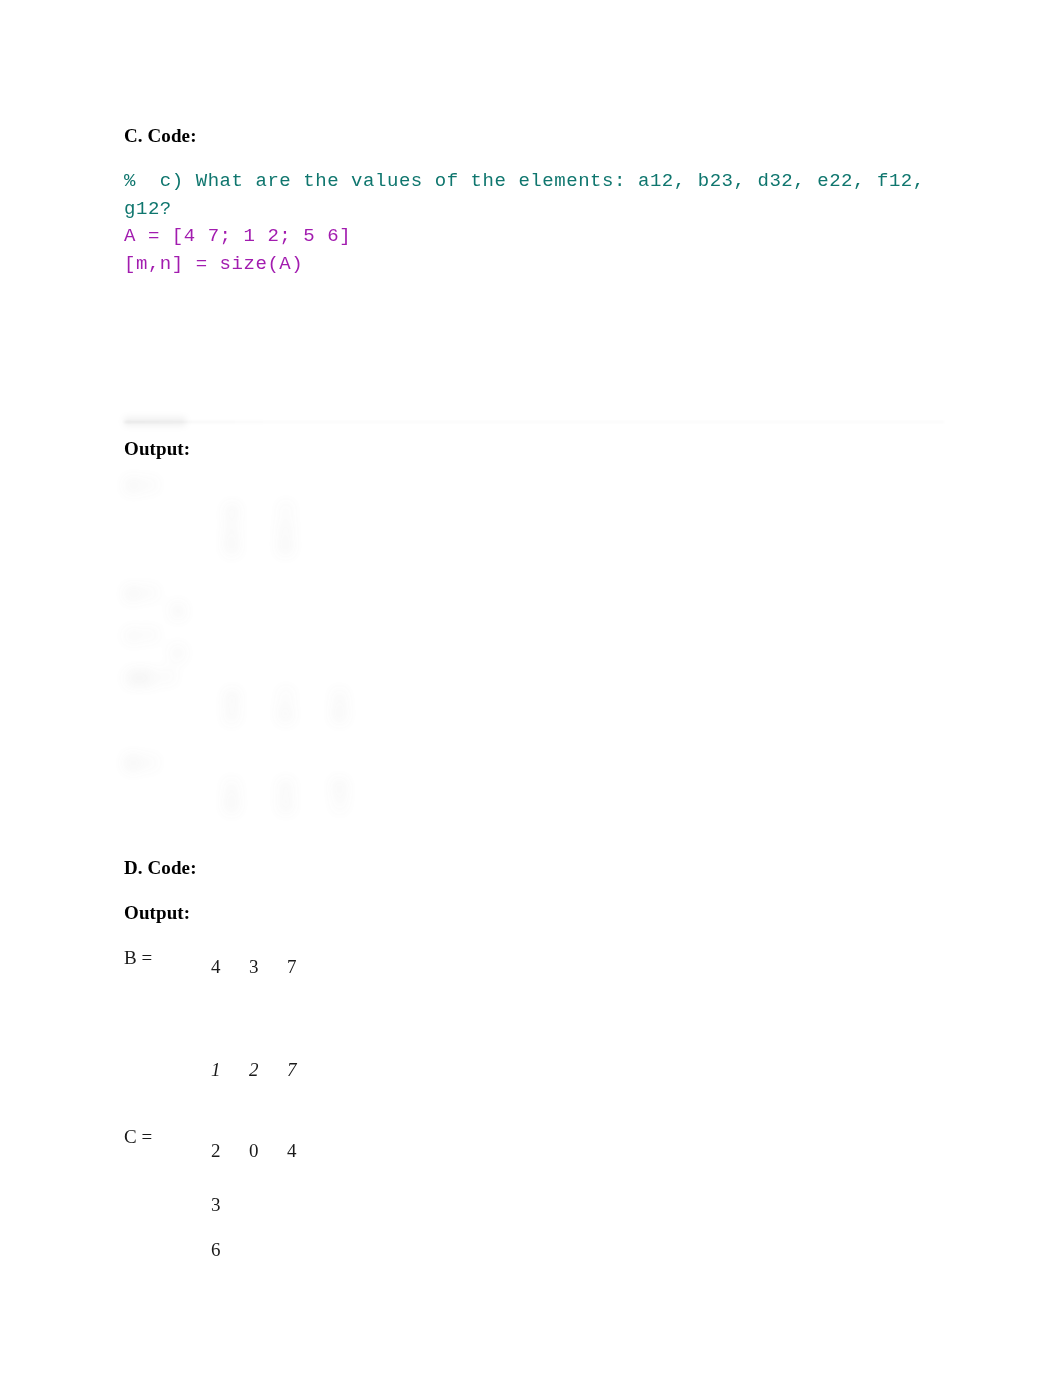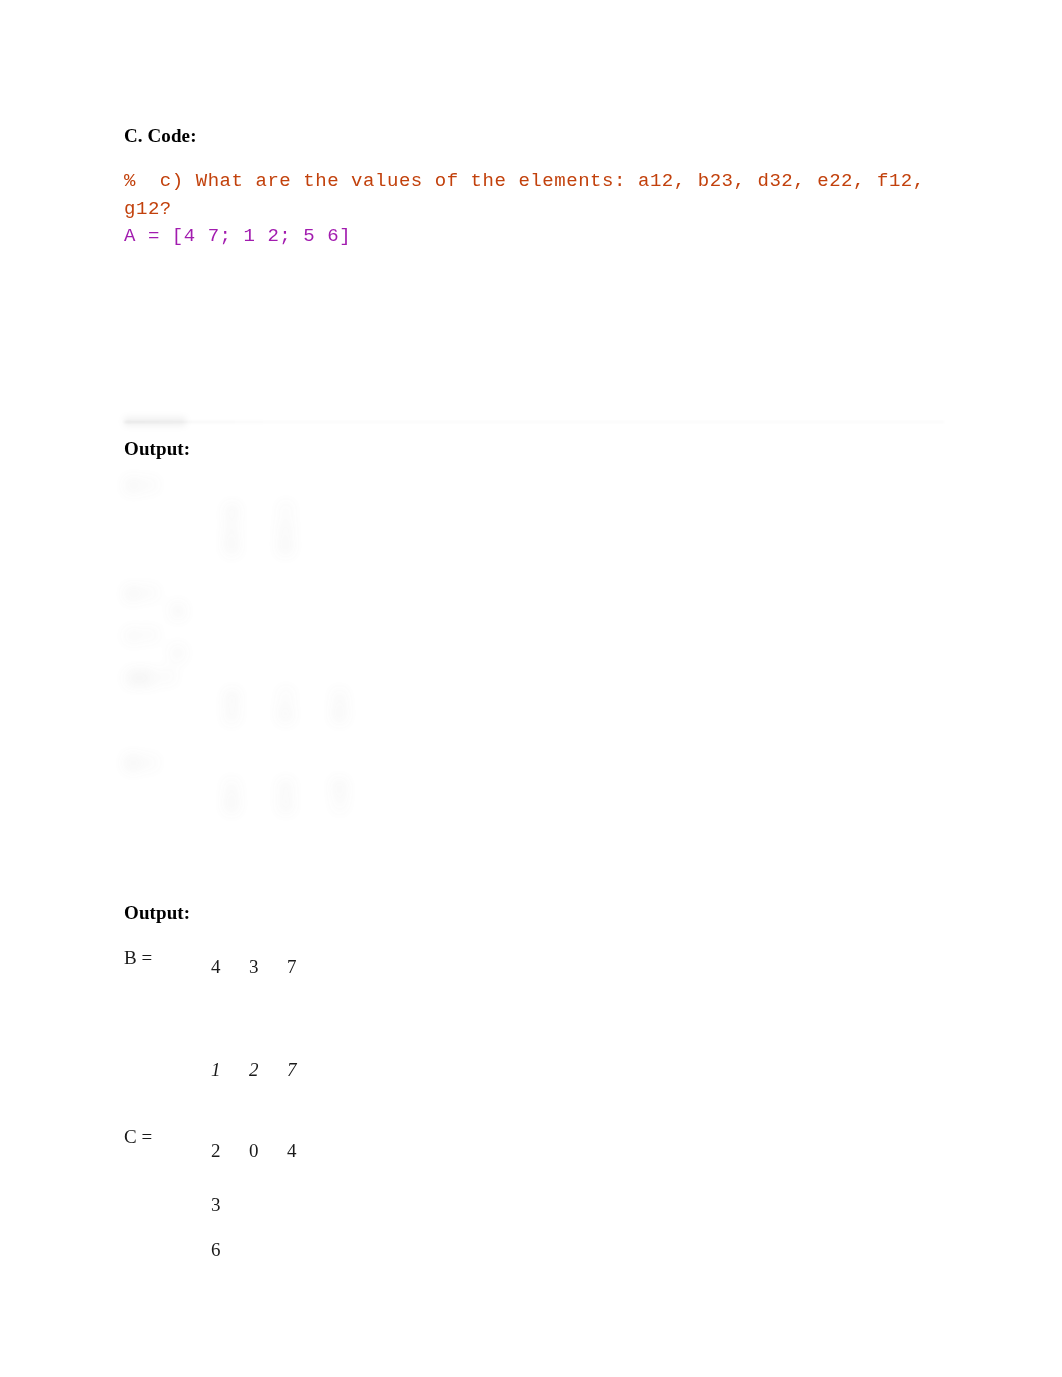--- a/index.html
+++ b/index.html
@@ -44,21 +44,21 @@
 
   
   .codeblock {
     font-family: "Liberation Mono", "DejaVu Sans Mono", monospace;
     font-size: 19px;
     line-height: 27.5px;
     white-space: pre-wrap;
     word-break: normal;
     letter-spacing: 0.55px;
   }
-  .code-comment { color: #c2410c; display: block; }
+  .code-comment { color: #0f766e; display: block; }
   .code-line    { color: #a21caf; display: block; }
 
   
   .divider-wrap {
     position: absolute;
     left: 124px;
     top: 417px;
     width: 820px;
     height: 10px;
   }
@@ -132,21 +132,21 @@
 </head>
 <body>
 
 <div class="page">
 
   <div class="content" style="top:124px;">
     <div class="heading">C. Code:</div>
   </div>
 
   <div class="content" style="top:168px;">
-    <pre class="codeblock" style="margin:0;"><span class="code-comment">%  c) What are the values of the elements: a12, b23, d32, e22, f12, g12?</span><span class="code-line">A = [4 7; 1 2; 5 6]</span></pre>
+    <pre class="codeblock" style="margin:0;"><span class="code-comment">%  c) What are the values of the elements: a12, b23, d32, e22, f12, g12?</span><span class="code-line">A = [4 7; 1 2; 5 6]</span><span class="code-line">[m,n] = size(A)</span></pre>
   </div>
 
   <div class="divider-wrap">
     <div class="divider-nub"></div>
     <div class="divider-rule"></div>
   </div>
 
   <div class="content" style="top:437px;">
     <div class="heading">Output:</div>
   </div>
@@ -164,20 +164,23 @@
 
     <div class="row num" style="left:4px;  top:196px;">ans =</div>
     <div class="row num" style="left:58px; top:216px;">     4     7     1</div>
     <div class="row num" style="left:58px; top:234px;">     2     5     6</div>
 
     <div class="row num" style="left:4px;  top:282px;">B =</div>
     <div class="row num" style="left:58px; top:306px;">     1     2     5</div>
     <div class="row num" style="left:58px; top:324px;">     6     4     7</div>
   </div>
 
+  <div class="content" style="top:856px;">
+    <div class="heading">D. Code:</div>
+  </div>
 
   <div class="content" style="top:901px;">
     <div class="heading">Output:</div>
   </div>
 
   <div class="content" style="top:946px;">
     <div class="result-line">B =</div>
   </div>
 
   <div class="content" style="top:932px;">

